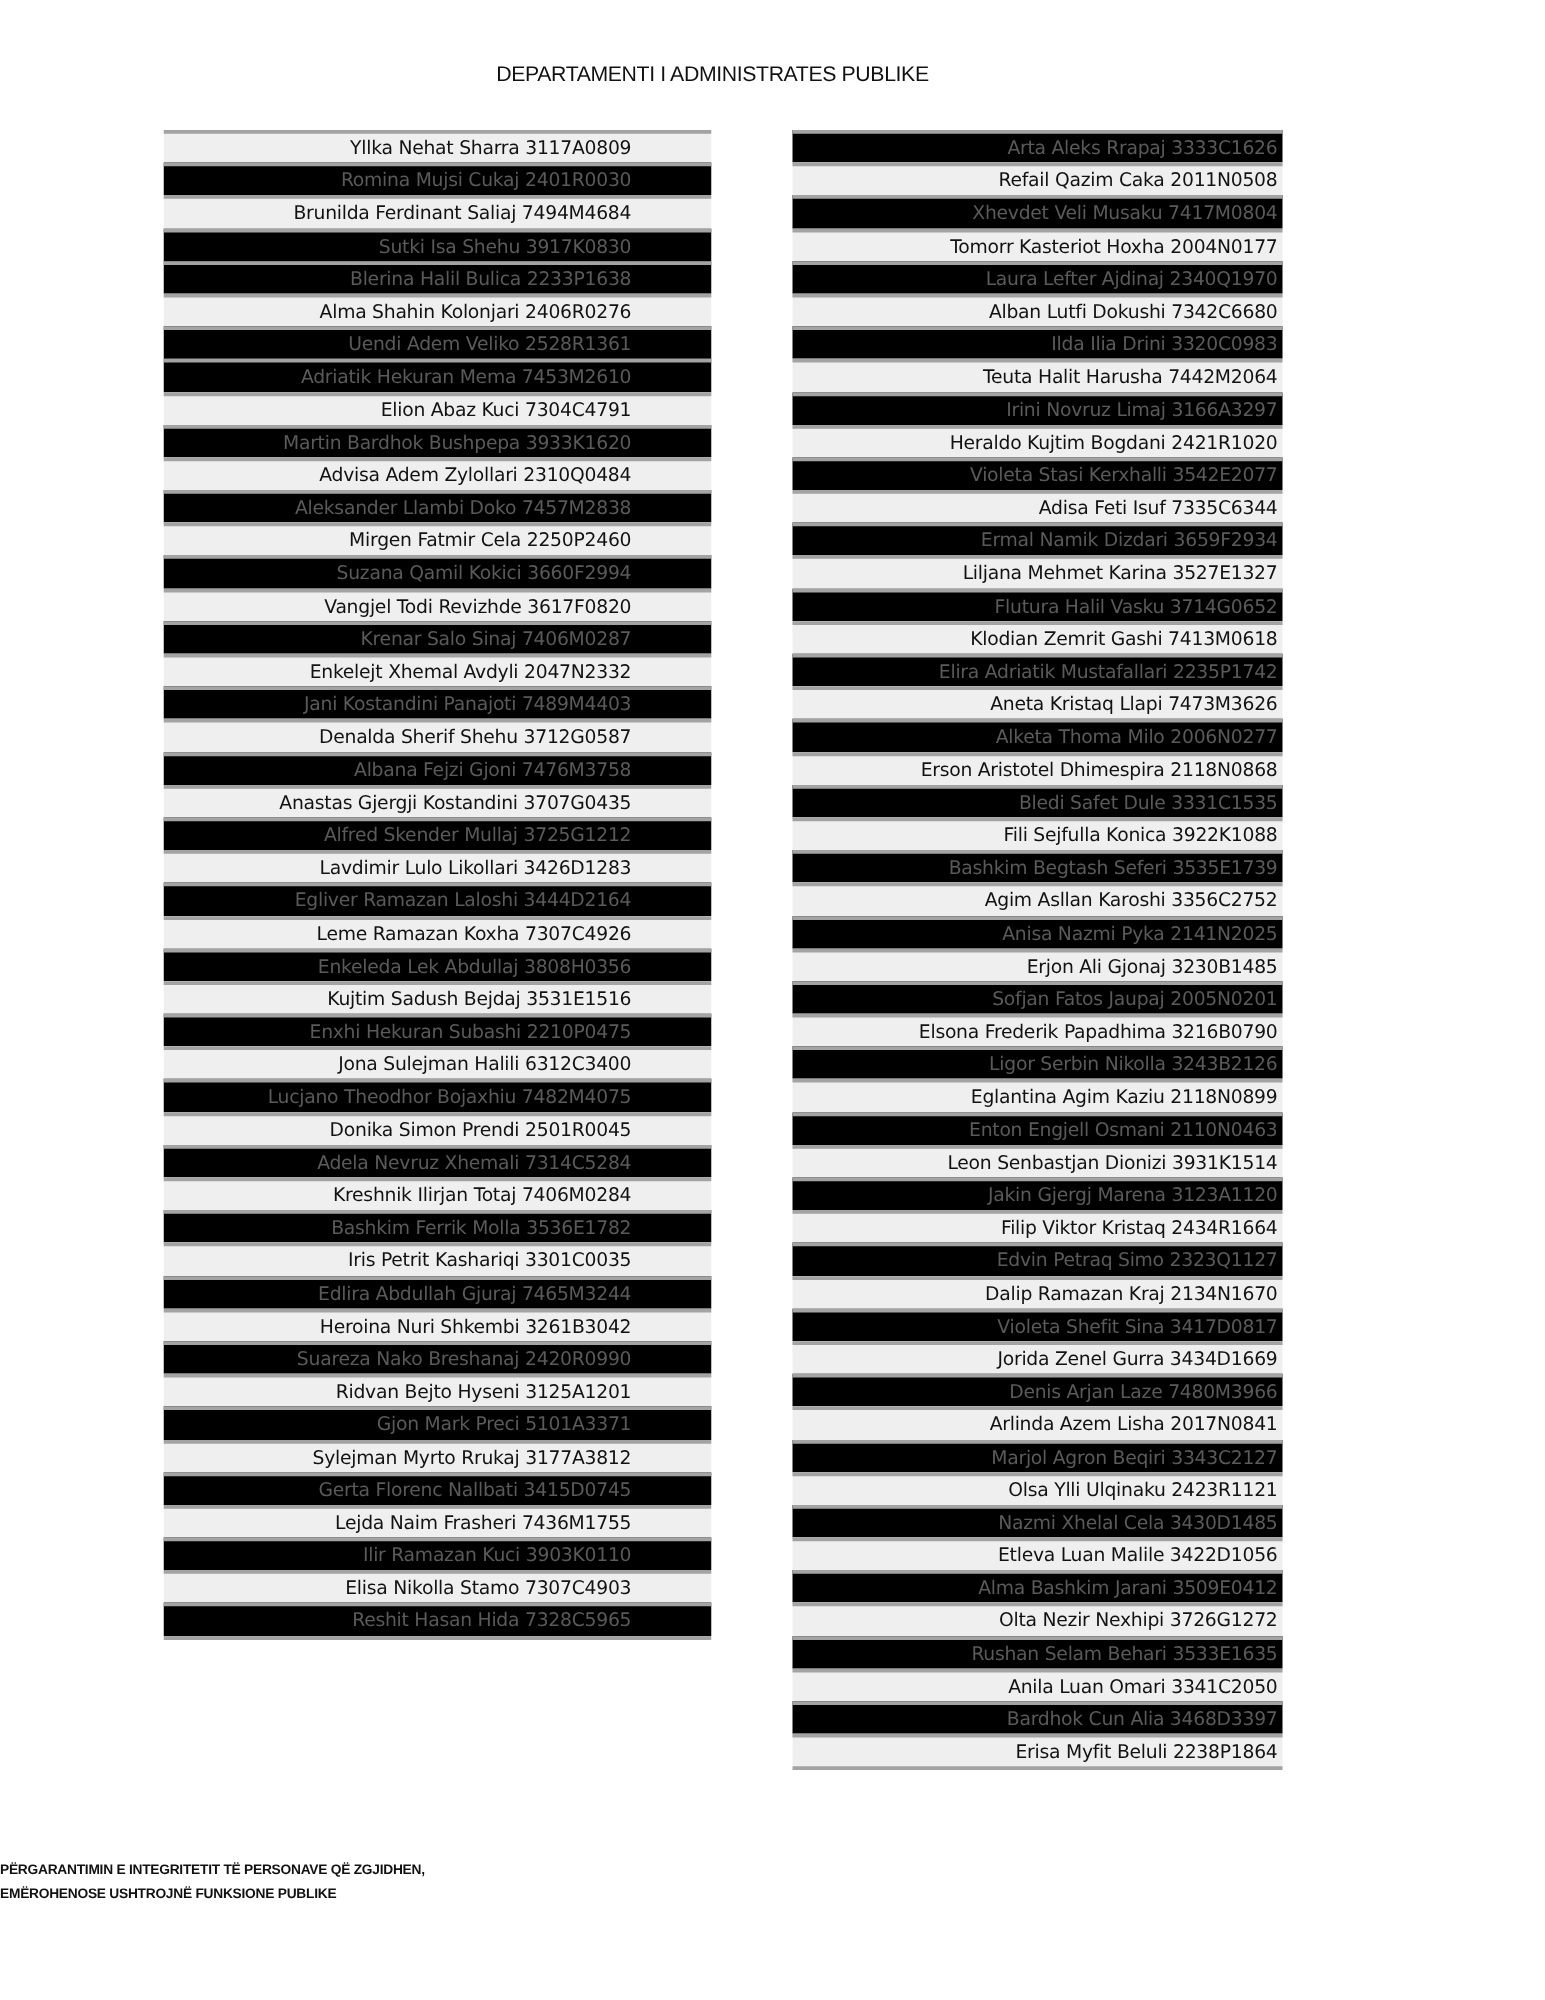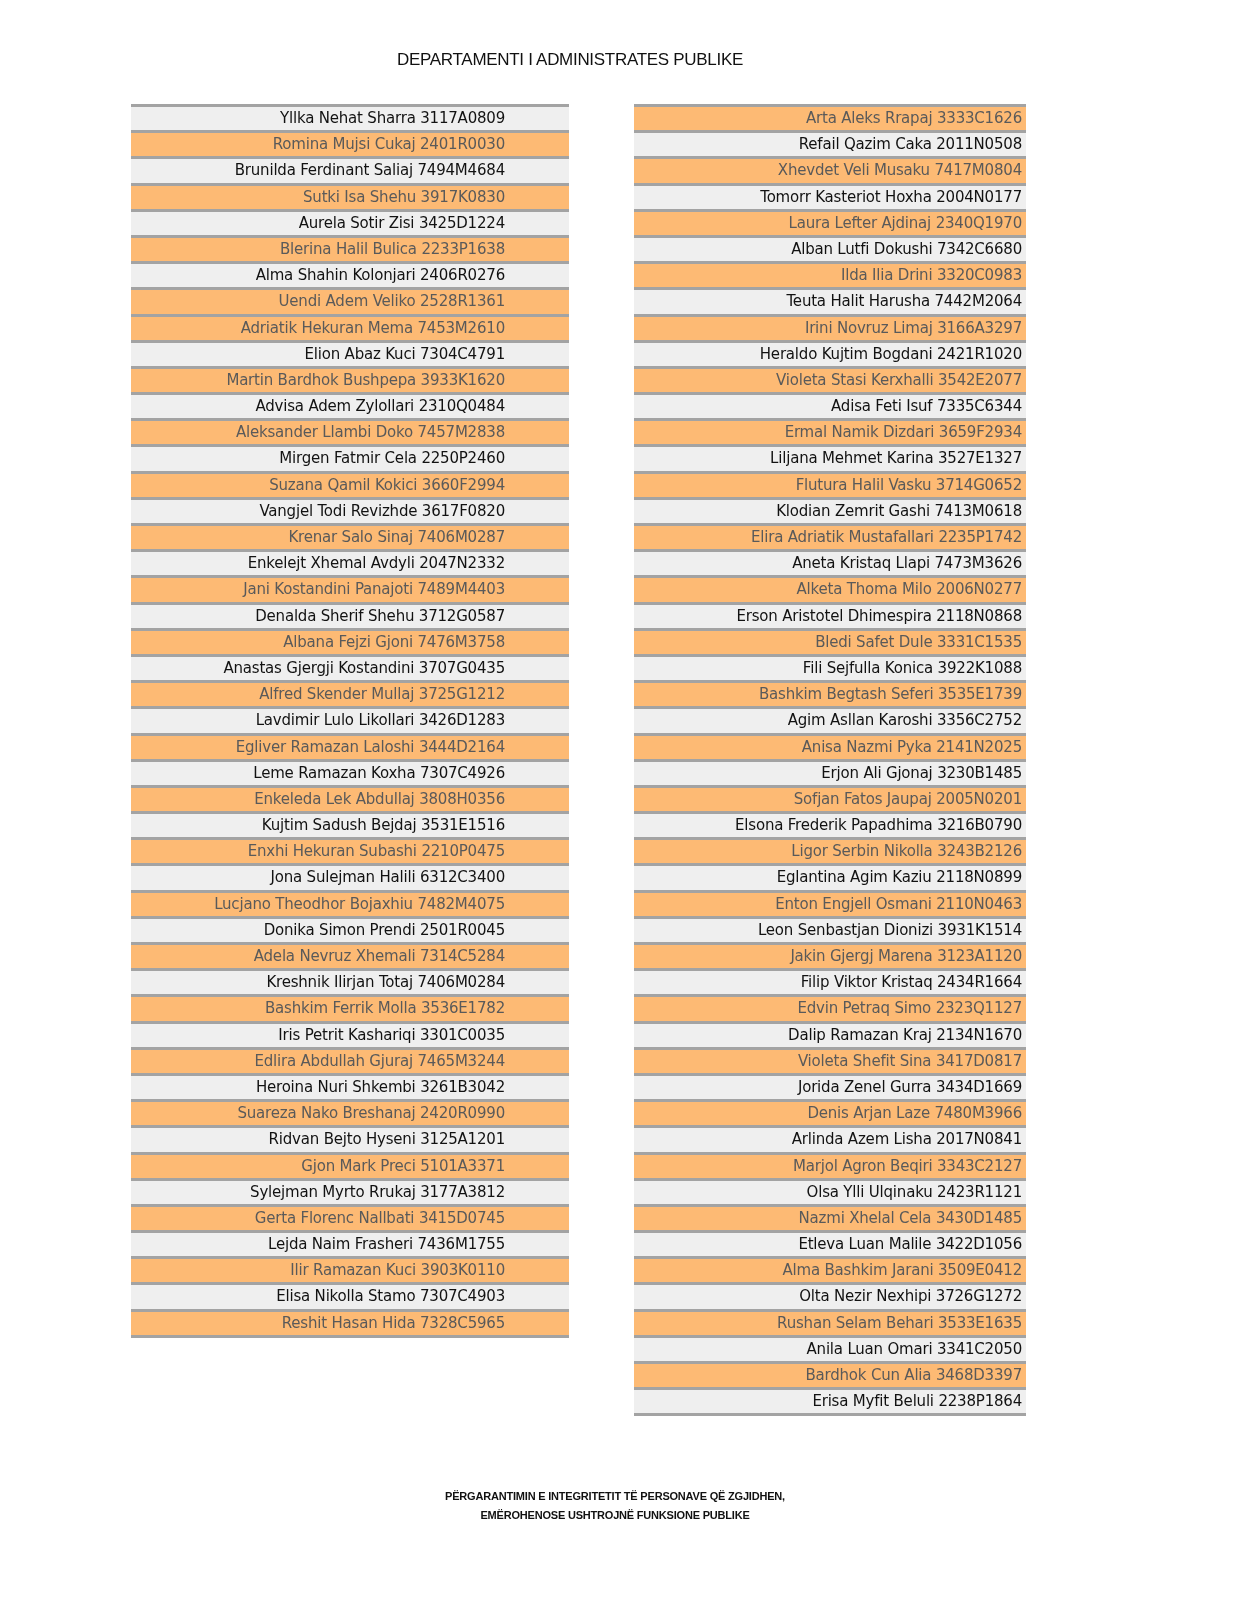--- a/index.html
+++ b/index.html
@@ -41,52 +41,51 @@
       white-space: nowrap;
       letter-spacing: -0.2px;
     }
     .table.left .row { padding-right: 64px; }
     .table.right .row { padding-right: 4px; }
     .row.shaded {
       background: #efefef;
       color: #121212;
     }
     .row.plain {
-      background: #fdba74;
+      background: #000000;
       color: #5a5a5a;
     }
     .table-end {
       height: 3px;
       background: #a3a3a3;
     }
     .footer {
       position: absolute;
       top: 1487px;
       left: 0;
       width: 1230px;
-      text-align: center;
+      text-align: left;
       font-family: "Liberation Sans", sans-serif;
       font-weight: bold;
       font-size: 11px;
       line-height: 19px;
       letter-spacing: -0.2px;
       color: #111;
     }
   </style>
 </head>
 <body>
 
 <div class="page-title">DEPARTAMENTI I ADMINISTRATES PUBLIKE</div>
 
 <div class="table left">
     <div class="row shaded">Yllka Nehat Sharra 3117A0809</div>
     <div class="row plain">Romina Mujsi Cukaj 2401R0030</div>
     <div class="row shaded">Brunilda Ferdinant Saliaj 7494M4684</div>
     <div class="row plain">Sutki Isa Shehu 3917K0830</div>
-    <div class="row shaded">Aurela Sotir Zisi 3425D1224</div>
     <div class="row plain">Blerina Halil Bulica 2233P1638</div>
     <div class="row shaded">Alma Shahin Kolonjari 2406R0276</div>
     <div class="row plain">Uendi Adem Veliko 2528R1361</div>
     <div class="row plain">Adriatik Hekuran Mema 7453M2610</div>
     <div class="row shaded">Elion Abaz Kuci 7304C4791</div>
     <div class="row plain">Martin Bardhok Bushpepa 3933K1620</div>
     <div class="row shaded">Advisa Adem Zylollari 2310Q0484</div>
     <div class="row plain">Aleksander Llambi Doko 7457M2838</div>
     <div class="row shaded">Mirgen Fatmir Cela 2250P2460</div>
     <div class="row plain">Suzana Qamil Kokici 3660F2994</div>

